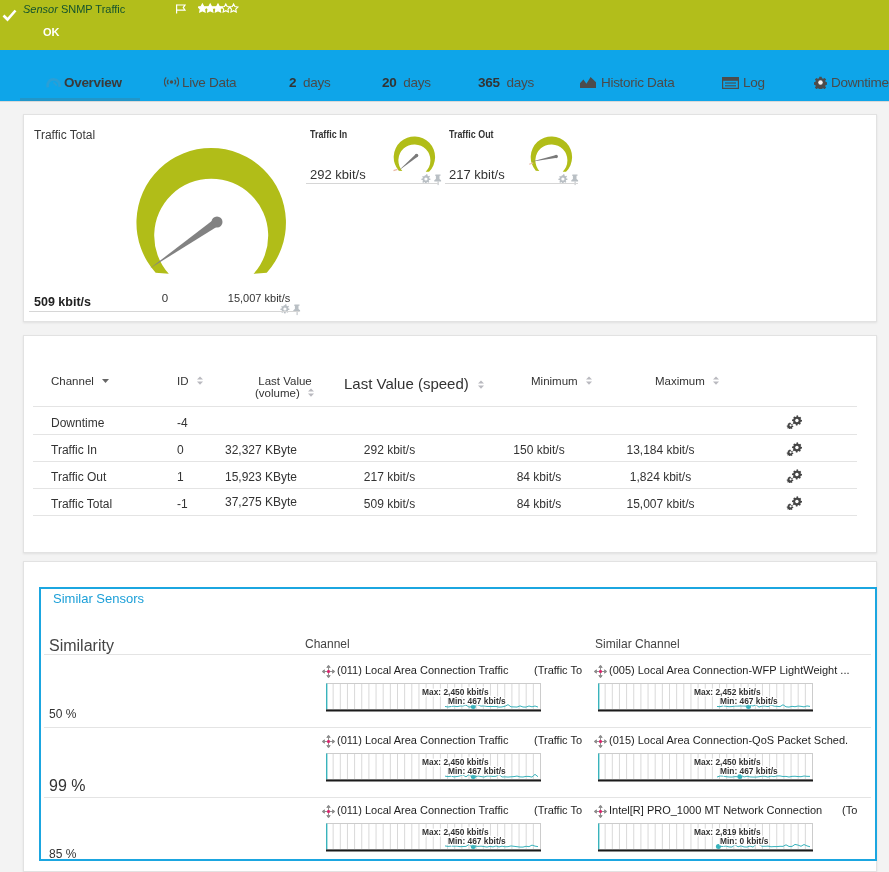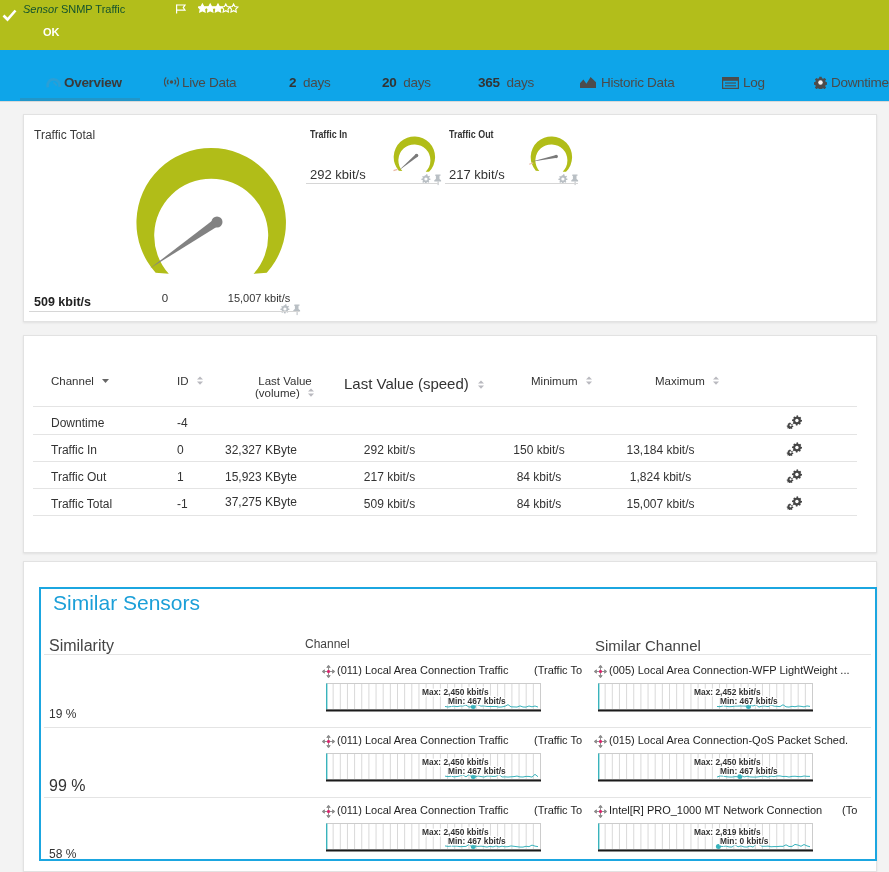--- a/index.html
+++ b/index.html
@@ -203,24 +203,24 @@
 <path d="M10.7 0.2 l1.4 0.4 0.1 1.2 0.9 0.5 1.1 -0.5 1 1.1 -0.7 1 0.4 0.9 1.2 0.3 -0.1 1.5 -1.2 0.2 -0.5 0.9 0.5 1.1 -1.2 0.9 -0.9 -0.7 -1 0.3 -0.3 1.2 -1.5 -0.1 -0.2 -1.2 -0.9 -0.5 -1.1 0.5 -0.9 -1.1 0.7 -1 -0.3 -0.9 -1.2 -0.3 0.1 -1.5 1.2 -0.2 0.5 -0.9 -0.5 -1.1 1.2 -0.8 0.9 0.7 1 -0.4 z"></path>
 <circle cx="10.9" cy="5.5" r="1.7" fill="#fff"></circle>
 <path d="M3.9 7.6 l0.9 0.3 0 0.8 0.6 0.4 0.8 -0.3 0.6 0.8 -0.5 0.6 0.2 0.6 0.8 0.2 -0.1 1 -0.8 0.1 -0.3 0.6 0.3 0.7 -0.8 0.5 -0.6 -0.5 -0.6 0.2 -0.2 0.8 -1 0 -0.1 -0.8 -0.6 -0.3 -0.7 0.3 -0.6 -0.7 0.5 -0.6 -0.2 -0.6 -0.8 -0.2 0.1 -1 0.8 -0.1 0.3 -0.6 -0.3 -0.7 z"></path>
 <circle cx="4.6" cy="10.3" r="1.1" fill="#fff"></circle>
     </g>
   </svg>
 <div class="hline" style="left:33px;top:514.5px;width:824px"></div>
 
 <div class="panel" style="top:561px;height:311px"></div>
 <div class="ab" style="left:39px;top:587px;width:838px;height:274px;border:2px solid #1ba6e0;background:#fff"></div>
-<div class="ab" style="left:53px;top:591px;font-size:21px;color:#1b9fd8">Similar Sensors</div>
+<div class="ab" style="left:53px;top:591px;font-size:13px;color:#1b9fd8">Similar Sensors</div>
 <div class="ab" style="left:49px;top:637px;font-size:16px;color:#444">Similarity</div>
 <div class="ab" style="left:305px;top:637px;font-size:12px;color:#444">Channel</div>
-<div class="ab" style="left:595px;top:637px;font-size:15px;color:#444">Similar Channel</div>
+<div class="ab" style="left:595px;top:637px;font-size:12px;color:#444">Similar Channel</div>
 <div class="hline" style="left:44px;top:654px;width:827px"></div>
 <svg style="position:absolute;left:322px;top:665px" width="13" height="13" viewBox="0 0 13 13">
 <g stroke="#8f8f8f" stroke-width="1" fill="#8f8f8f">
 <line x1="2" y1="6.5" x2="11" y2="6.5"></line>
       <line x1="6.5" y1="2" x2="6.5" y2="11"></line>
 <path d="M6.5 0.2 L8.2 2.4 L4.8 2.4 Z"></path>
       <path d="M6.5 12.8 L8.2 10.6 L4.8 10.6 Z"></path>
 <path d="M0.2 6.5 L2.4 4.8 L2.4 8.2 Z"></path>
       <path d="M12.8 6.5 L10.6 4.8 L10.6 8.2 Z"></path>
 </g>
@@ -312,21 +312,21 @@
     <line x1="207.35" y1="1" x2="207.35" y2="26.5" stroke="#d9d9d9" stroke-width="1"></line>
 <line x1="0.7" y1="0.5" x2="0.7" y2="26.5" stroke="#39b3bc" stroke-width="1.4"></line>
 <polyline points="119,23.47 122,23.7 125,22.91 128,23.23 131,23.73 134,23.57 137,23.07 140,23.09 143,22.97 146,22.99 149,23.3 152,22.31 155,22.97 158,21.91 161,24.08 164,23.04 167,23.06 170,23.65 173,22.14 176,23.11 179,23.38 182,23.62 185,21.76 188,23.77 191,24.07 194,23.33 197,23.73 200,23.04 203,23.34 206,23.87 209,22.93 212,23.42" fill="none" stroke="#39b3bc" stroke-width="1"></polyline>
 <circle cx="150.5" cy="23.4" r="2.5" fill="#39b3bc"></circle>
 <line x1="0" y1="27.4" x2="215" y2="27.4" stroke="#1b1b1b" stroke-width="2"></line>
 <g font-family="Liberation Sans, sans-serif" font-size="8.4" fill="#333" stroke="#fff" stroke-width="2.4" paint-order="stroke" font-weight="bold">
 <text x="96" y="12">Max: 2,452 kbit/s</text>
       <text x="122" y="20.8">Min: 467 kbit/s</text>
     </g>
 </svg>
-<div class="ab" style="left:49px;top:707px;font-size:12px;color:#333">19 %</div>
+<div class="ab" style="left:49px;top:707px;font-size:12px;color:#333">50 %</div>
 <div class="hline" style="left:44px;top:726.5px;width:827px"></div>
 <svg style="position:absolute;left:322px;top:735px" width="13" height="13" viewBox="0 0 13 13">
 <g stroke="#8f8f8f" stroke-width="1" fill="#8f8f8f">
 <line x1="2" y1="6.5" x2="11" y2="6.5"></line>
       <line x1="6.5" y1="2" x2="6.5" y2="11"></line>
 <path d="M6.5 0.2 L8.2 2.4 L4.8 2.4 Z"></path>
       <path d="M6.5 12.8 L8.2 10.6 L4.8 10.6 Z"></path>
 <path d="M0.2 6.5 L2.4 4.8 L2.4 8.2 Z"></path>
       <path d="M12.8 6.5 L10.6 4.8 L10.6 8.2 Z"></path>
 </g>
@@ -524,13 +524,13 @@
     <line x1="207.35" y1="1" x2="207.35" y2="26.5" stroke="#d9d9d9" stroke-width="1"></line>
 <line x1="0.7" y1="0.5" x2="0.7" y2="26.5" stroke="#39b3bc" stroke-width="1.4"></line>
 <polyline points="119,22.99 122,23.26 125,23.5 128,23.02 131,23.91 134,24.03 137,21.75 140,23.81 143,22.91 146,23.91 149,24.04 152,23 155,24.07 158,21.49 161,21.36 164,23.32 167,23.27 170,23.1 173,23.79 176,23.59 179,23.6 182,23.3 185,23.38 188,21.81 191,23.47 194,23.43 197,21.41 200,22.09 203,23.26 206,21.53 209,22.91 212,23.73" fill="none" stroke="#39b3bc" stroke-width="1"></polyline>
 <circle cx="120.4" cy="23.4" r="2.5" fill="#39b3bc"></circle>
 <line x1="0" y1="27.4" x2="215" y2="27.4" stroke="#1b1b1b" stroke-width="2"></line>
 <g font-family="Liberation Sans, sans-serif" font-size="8.4" fill="#333" stroke="#fff" stroke-width="2.4" paint-order="stroke" font-weight="bold">
 <text x="96" y="12">Max: 2,819 kbit/s</text>
       <text x="122" y="20.8">Min: 0 kbit/s</text>
     </g>
 </svg>
-<div class="ab" style="left:49px;top:847px;font-size:12px;color:#333">58 %</div>
+<div class="ab" style="left:49px;top:847px;font-size:12px;color:#333">85 %</div>
 
 </body></html>

